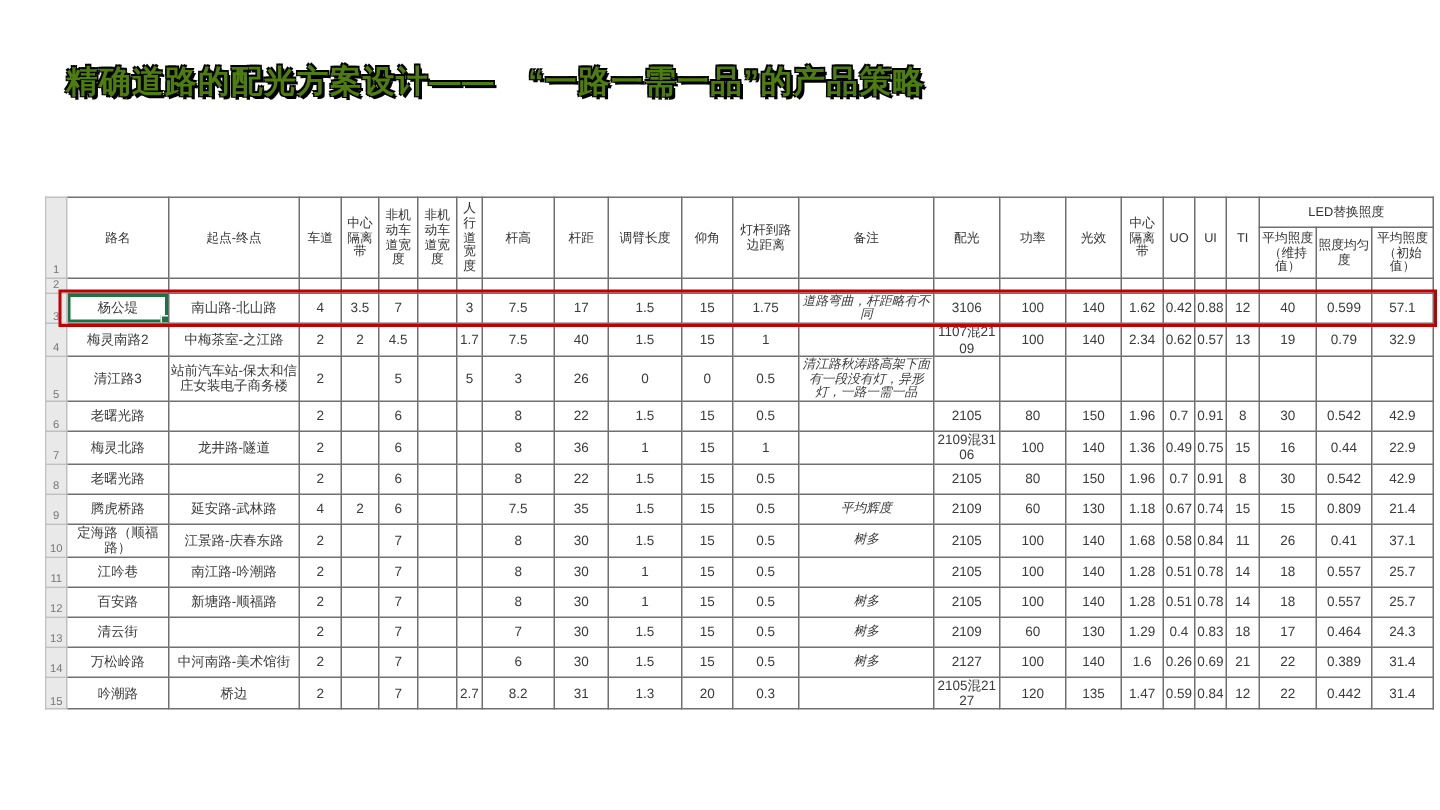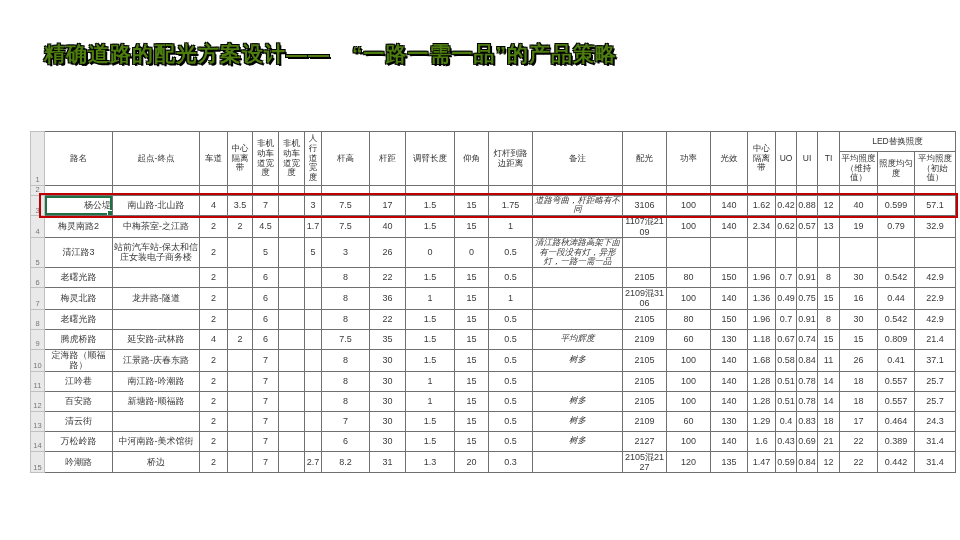--- a/index.html
+++ b/index.html
@@ -35,21 +35,21 @@
   tr.spacer-row{height:7px;}
   tr.data-row{height:20px;}
   tr.data-row.tall{height:30px;}
   td.remark{font-size:8.5px;font-style:italic;}
   
   #row-highlight{
     position:absolute;border:2px solid #C00000;
     pointer-events:none;z-index:5;
   }
   
-  td.active-cell{position:relative;text-align:right;}
+  td.active-cell{position:relative;}
   td.active-cell .cellbox{
     position:absolute;left:0;top:0;right:0;bottom:0;
     border:2px solid #1E7145;pointer-events:none;
   }
   td.active-cell .cellbox:after{
     content:"";position:absolute;right:-3px;bottom:-3px;
     width:4px;height:4px;background:#1E7145;border:1px solid #fff;
   }
 </style>
 </head>
@@ -441,21 +441,21 @@
           <td>6</td>
           <td>30</td>
           <td>1.5</td>
           <td>15</td>
           <td>0.5</td>
           <td class="remark">树多</td>
           <td>2127</td>
           <td>100</td>
           <td>140</td>
           <td>1.6</td>
-          <td>0.43</td>
+          <td>0.26</td>
           <td>0.69</td>
           <td>21</td>
           <td>22</td>
           <td>0.389</td>
           <td>31.4</td>
         </tr>
         <tr class="data-row">
           <td class="gutter">15</td>
           <td>吟潮路</td>
           <td>桥边</td>

